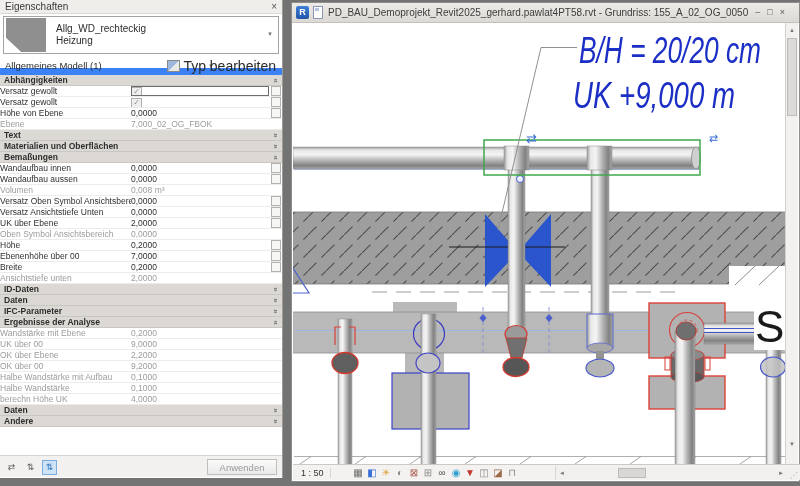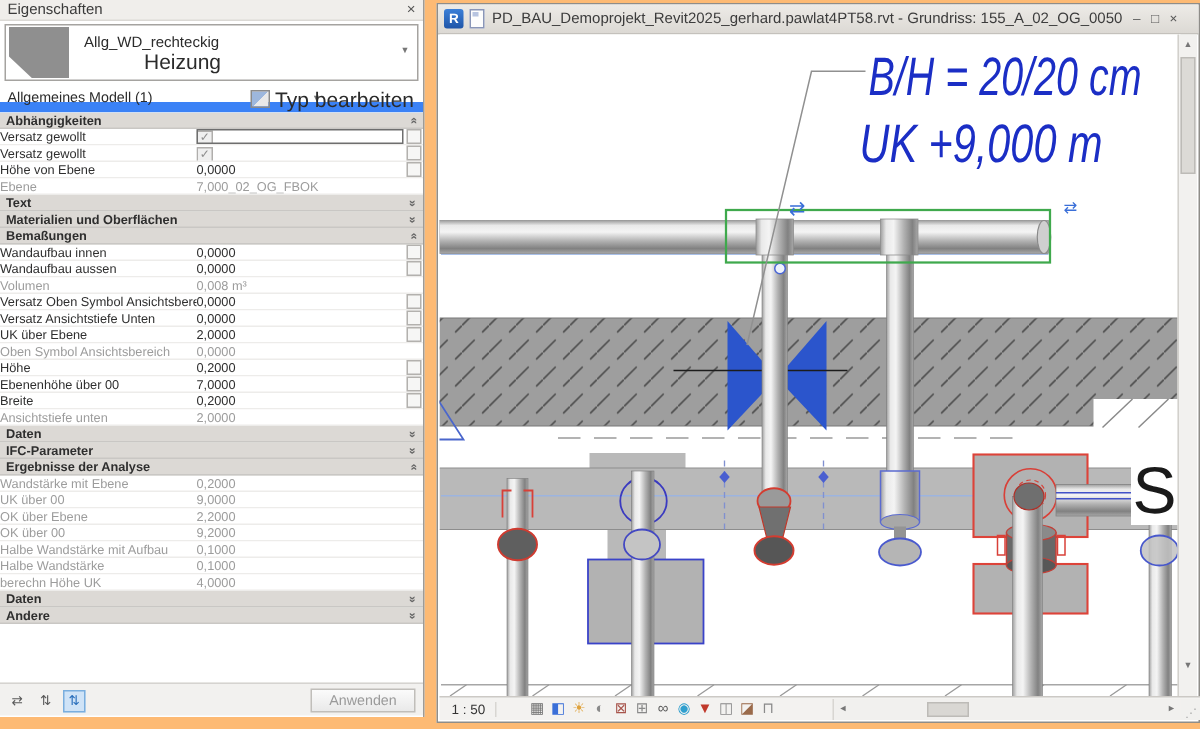--- a/index.html
+++ b/index.html
@@ -1,29 +1,29 @@
 <!DOCTYPE html>
 <html><head>
 <meta charset="utf-8">
 <style>
   html,body{margin:0;padding:0;background:#c3c0ba;}
-  #app{position:relative;width:800px;height:486px;background:#fdba74;overflow:hidden;
+  #app{position:relative;width:800px;height:486px;background:#737373;overflow:hidden;
        font-family:"Liberation Sans",sans-serif;-webkit-font-smoothing:antialiased;}
   
   #properties-panel{position:absolute;left:0;top:0;width:283px;height:478px;background:#fff;
     border-right:1px solid #9d9b97;box-sizing:border-box;}
   .p-header{position:absolute;left:0;top:0;width:100%;height:14px;background:#f0eeeb;
     border-bottom:1px solid #dbd9d5;font-size:10px;color:#3a3a3a;line-height:14px;padding-left:5px;box-sizing:border-box;}
   .p-close{position:absolute;right:5px;top:0;font-size:10px;color:#555;line-height:14px;cursor:default;}
   .type-box{position:absolute;left:3px;top:16px;width:276px;height:38px;background:#fff;
     border:1px solid #a5a3a0;box-sizing:border-box;}
   .thumb{position:absolute;left:2px;top:1px;width:40px;height:34px;background:#8f8f8f;
     clip-path:polygon(0 0,100% 0,100% 100%,38% 100%,0 58%);}
   .type-name{position:absolute;left:52px;top:6px;font-size:10px;color:#2b2b2b;line-height:12px;}
-  .type-sub{position:absolute;left:52px;top:18px;font-size:14px;color:#2b2b2b;line-height:12px;margin-left:40px;}
+  .type-sub{position:absolute;left:52px;top:18px;font-size:10px;color:#2b2b2b;line-height:12px;}
   .type-drop{position:absolute;right:5px;top:14px;font-size:6px;color:#777;}
   .filter-row{position:absolute;left:0;top:56px;width:100%;height:19px;border-bottom:7px solid #3b82f6;box-sizing:border-box;}
   .filter-label{position:absolute;left:5px;top:4px;font-size:9.5px;color:#2b2b2b;}
   .filter-drop{position:absolute;left:208px;top:7px;font-size:6px;color:#777;}
   .edit-type{position:absolute;right:2px;top:1px;height:16px;display:flex;align-items:center;gap:3px;
     padding:0 3px;border:1px solid transparent;}
   .edit-type .et-icon{width:11px;height:10px;border:1px solid #8a8a8a;background:linear-gradient(135deg,#9db7dd 0 50%,#e9e9e9 50% 100%);display:inline-block;}
   .edit-type .et-text{font-size:14px;color:#2b2b2b;}
   #prop-grid{position:absolute;left:0;top:75px;width:100%;height:380px;background:#fff;overflow:hidden;}
   .sec{height:11px;background:#dcd9d5;border-bottom:1px solid #c9c7c4;display:flex;align-items:center;
@@ -207,20 +207,24 @@
           <span class="assoc">
             <i></i>
           </span>
         </div>
         <div class="prow gray">
           <span class="lab">Ansichtstiefe unten</span>
           <span class="val">2,0000</span>
           <span class="assoc"></span>
         </div>
         <div class="sec">
+          <span>ID-Daten</span>
+          <span class="chev dn">»</span>
+        </div>
+        <div class="sec">
           <span>Daten</span>
           <span class="chev dn">»</span>
         </div>
         <div class="sec">
           <span>IFC-Parameter</span>
           <span class="chev dn">»</span>
         </div>
         <div class="sec">
           <span>Ergebnisse der Analyse</span>
           <span class="chev up">»</span>

